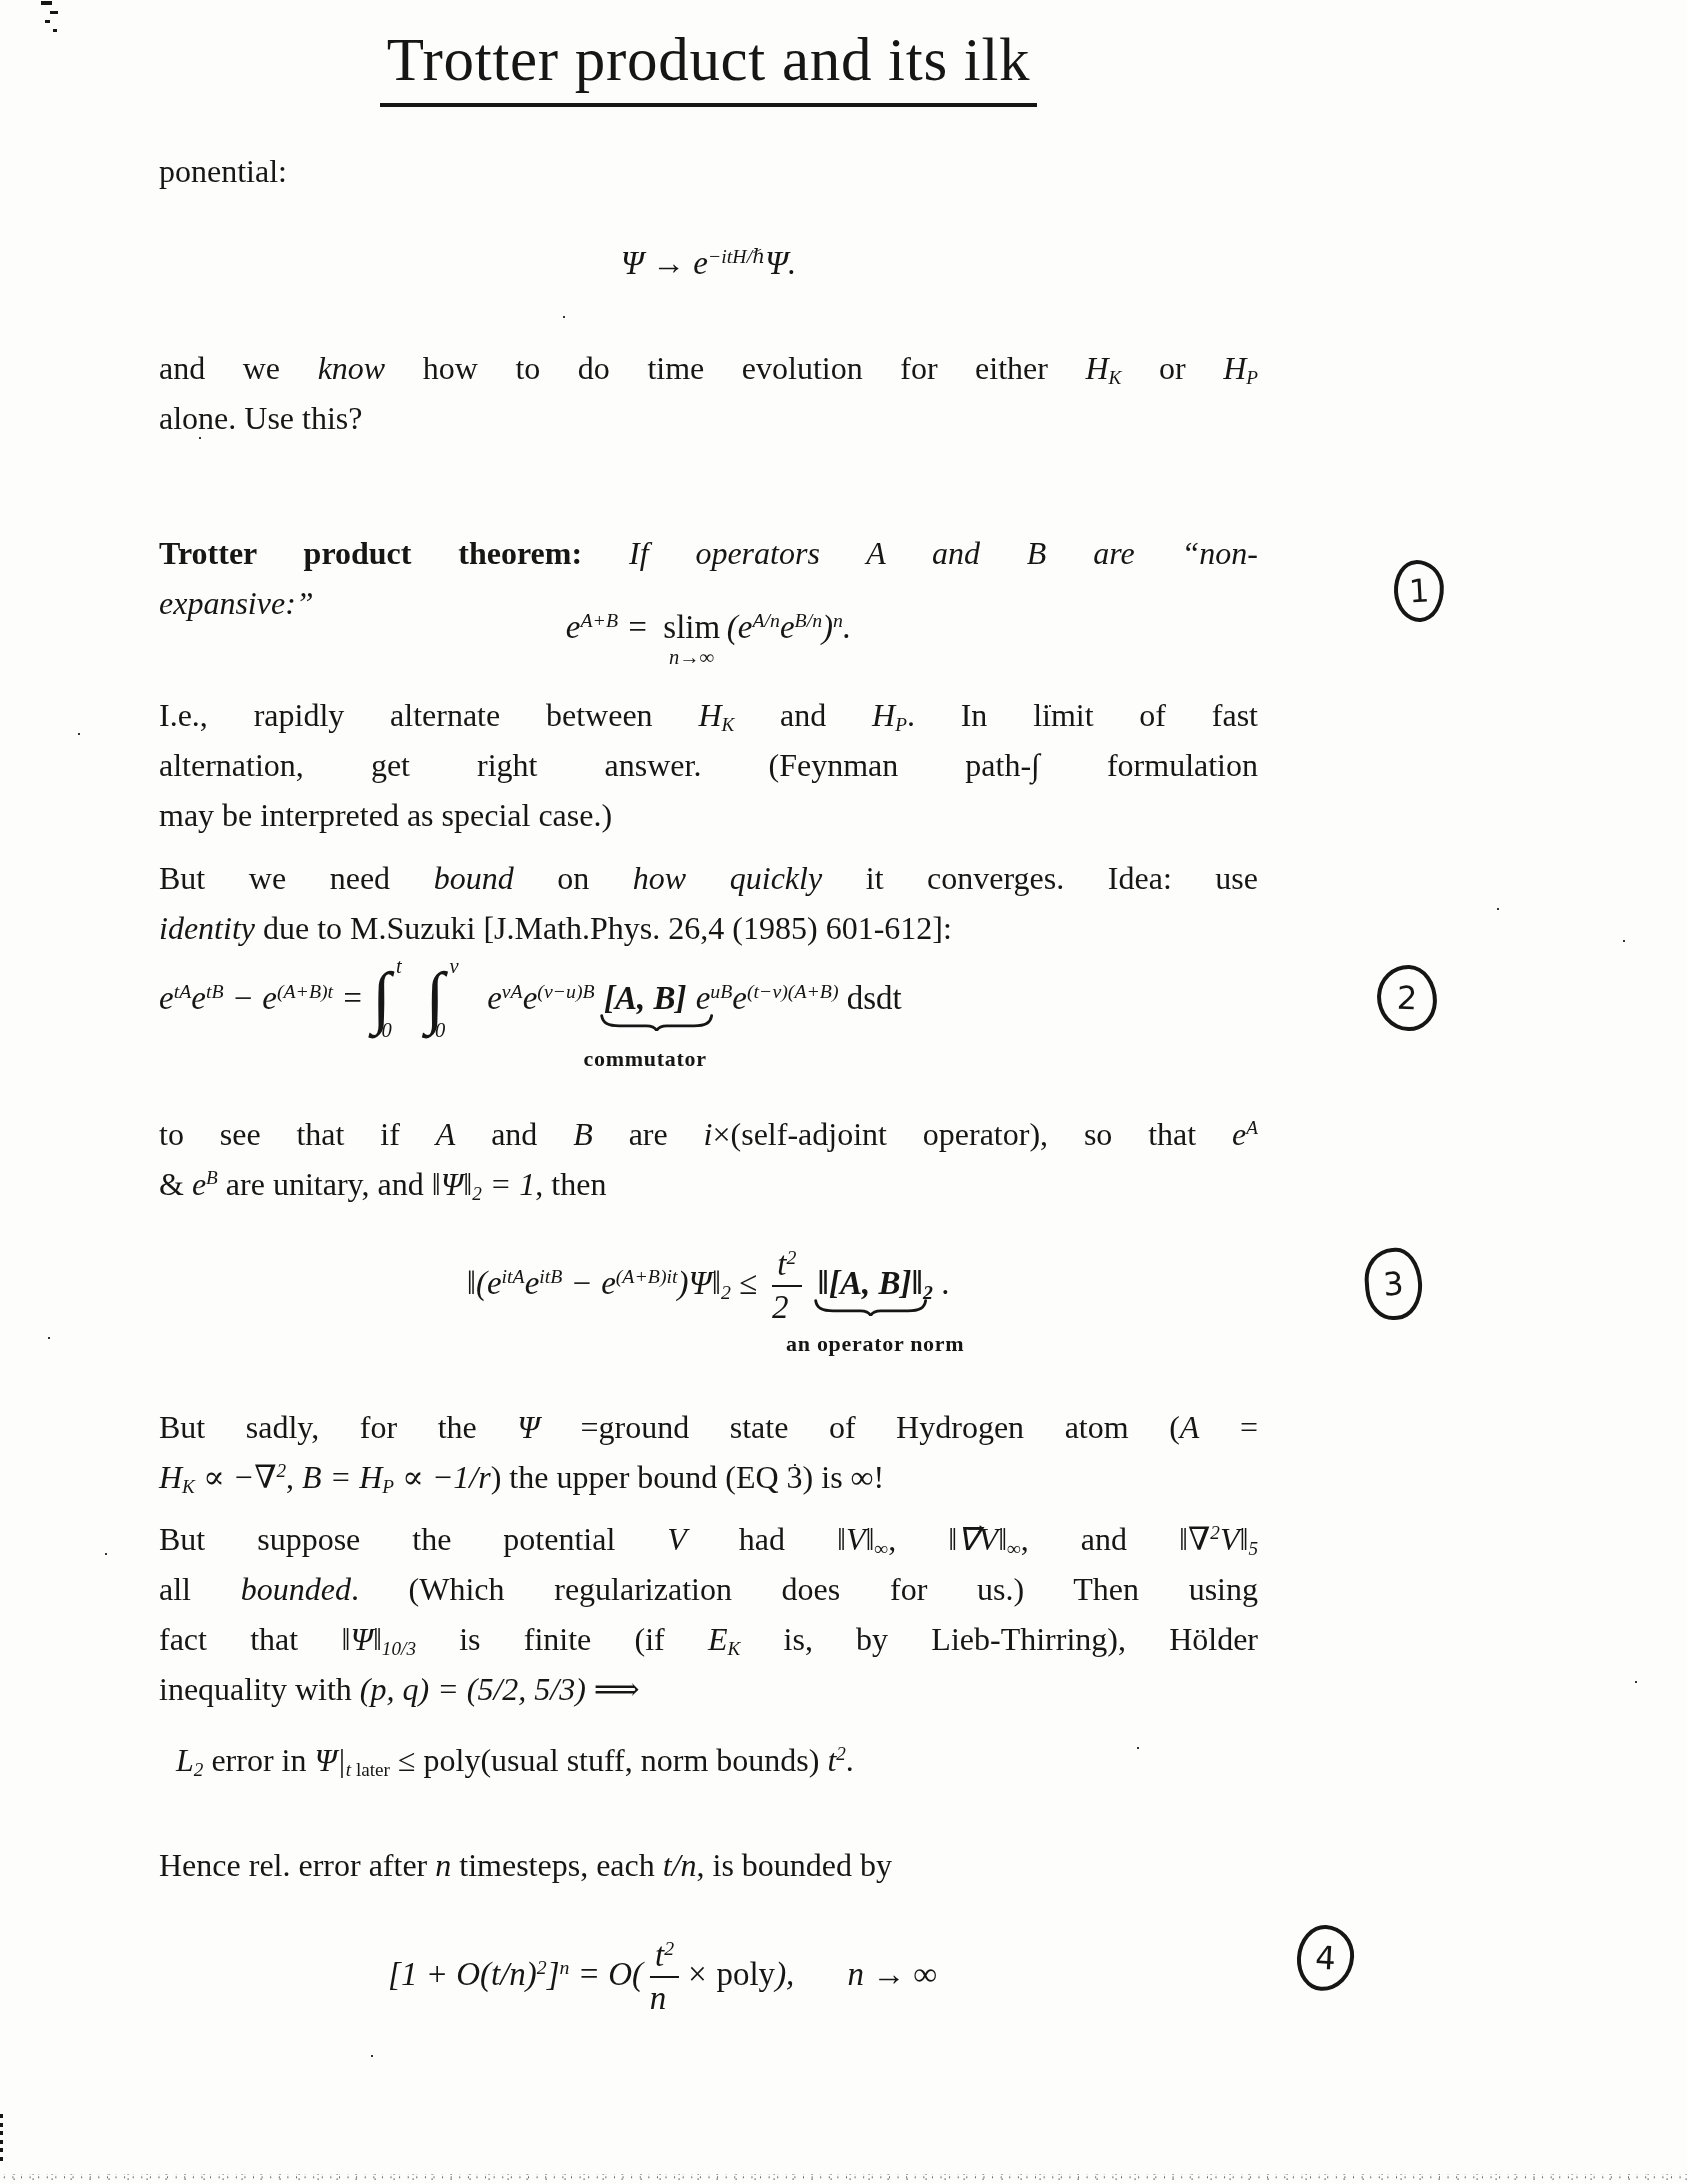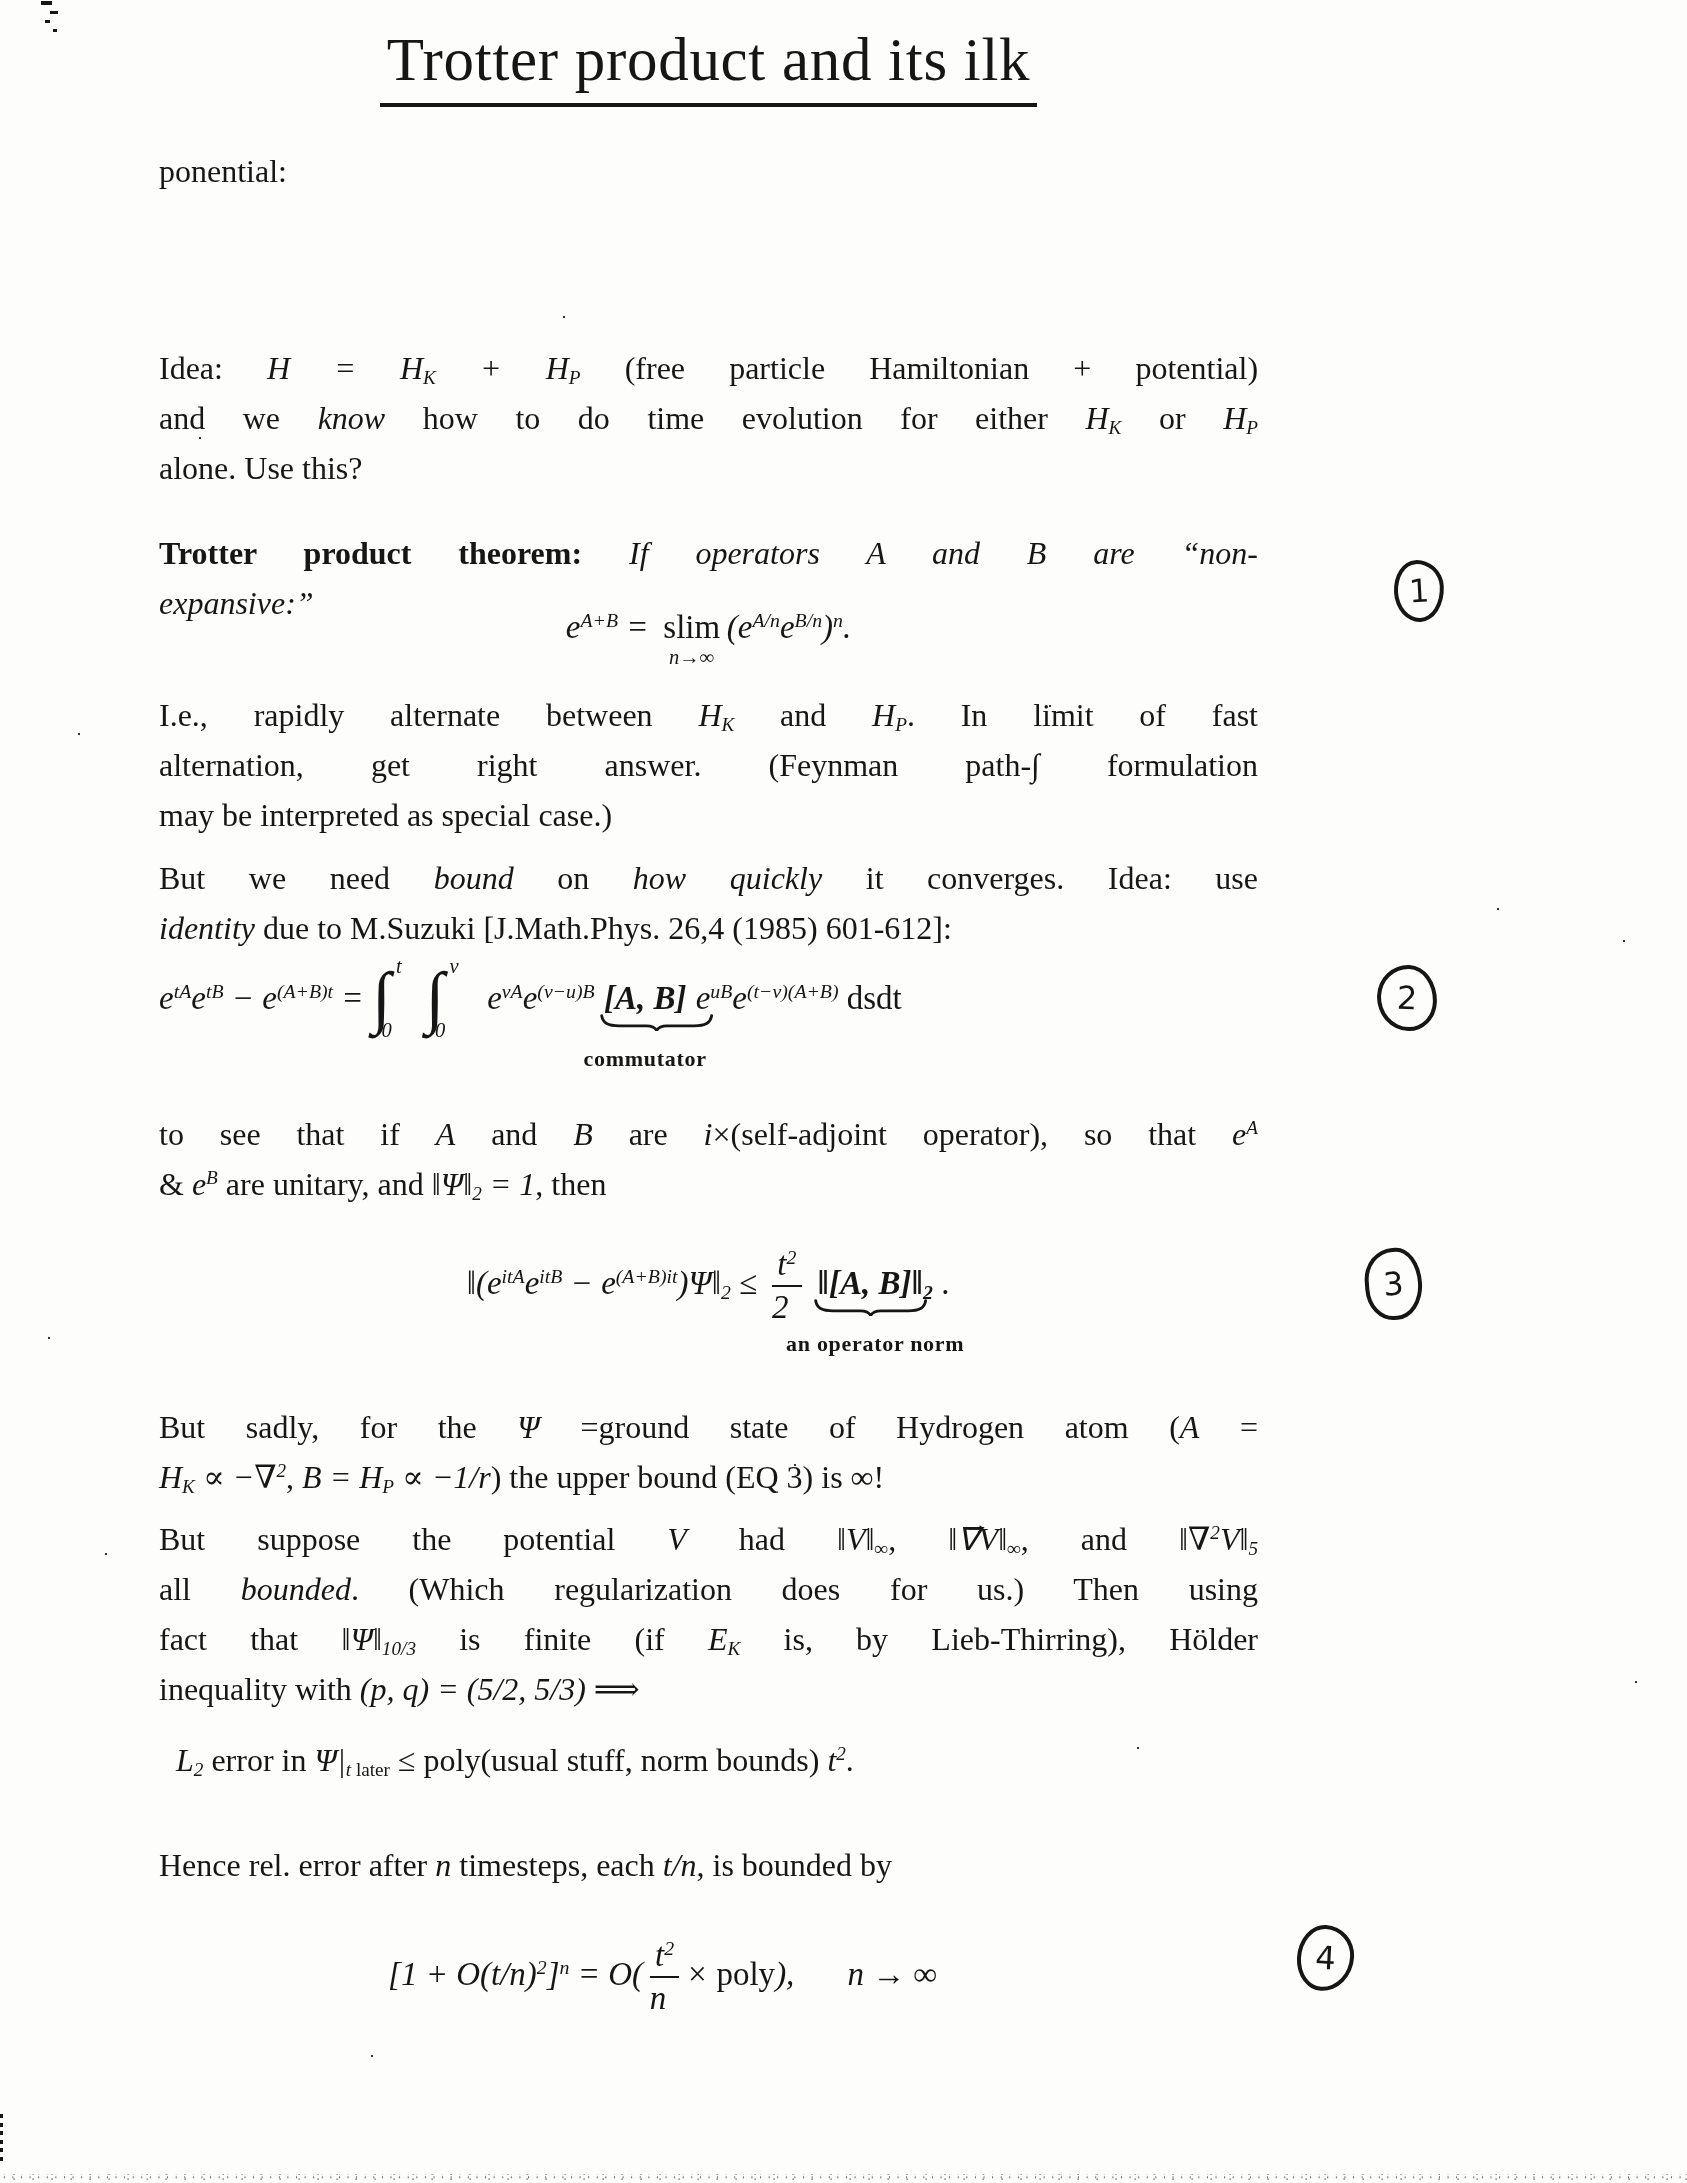--- a/index.html
+++ b/index.html
@@ -75,23 +75,25 @@
   <div class="col">
 
     <div class="title">
       <span class="title-text">Trotter product and its ilk</span>
     </div>
 
     <div class="para" style="top:130px">
       <span class="line">ponential:</span>
     </div>
 
+    <div class="eq center" style="top:226px">
+      <span>Ψ → e<sup>−itH/ℏ</sup>Ψ.</span>
+    </div>
 
     <div class="para" style="top:327px">
-      <span class="line j">Idea: <span class="mi">H = H<sub>K</sub> + H<sub>P</sub></span> (free particle Hamiltonian + potential)</span>
       <span class="line j">and we <span class="mi">know</span> how to do time evolution for either <span class="mi">H<sub>K</sub></span> or <span class="mi">H<sub>P</sub></span></span>
       <span class="line">alone. Use this?</span>
     </div>
 
     <div class="para" style="top:512px">
       <span class="line j"><span class="bold">Trotter product theorem:</span> <span class="it">If operators A and B are “non-</span></span>
       <span class="line it">expansive:”</span>
     </div>
 
     <div class="eq center" style="top:590px">

